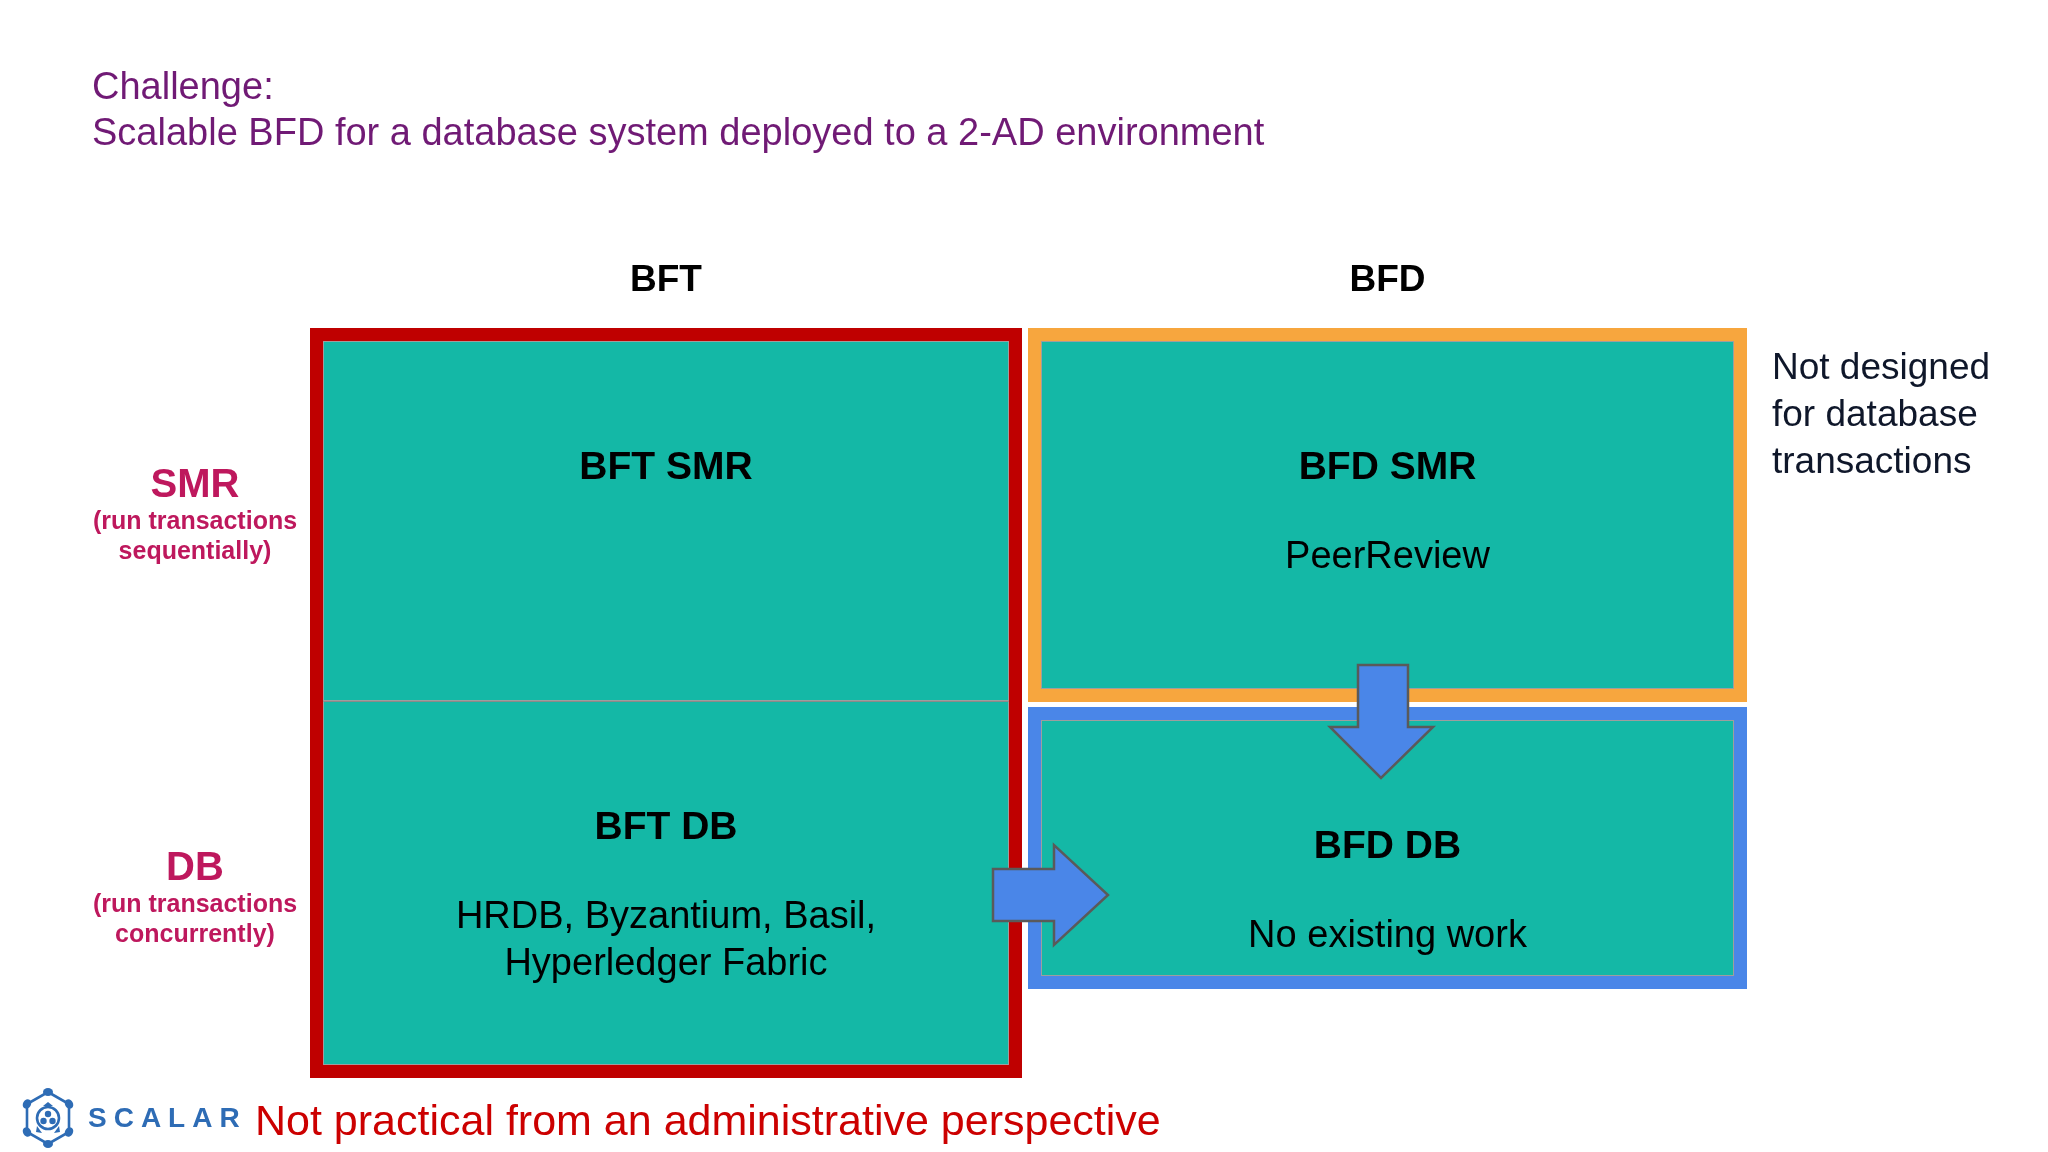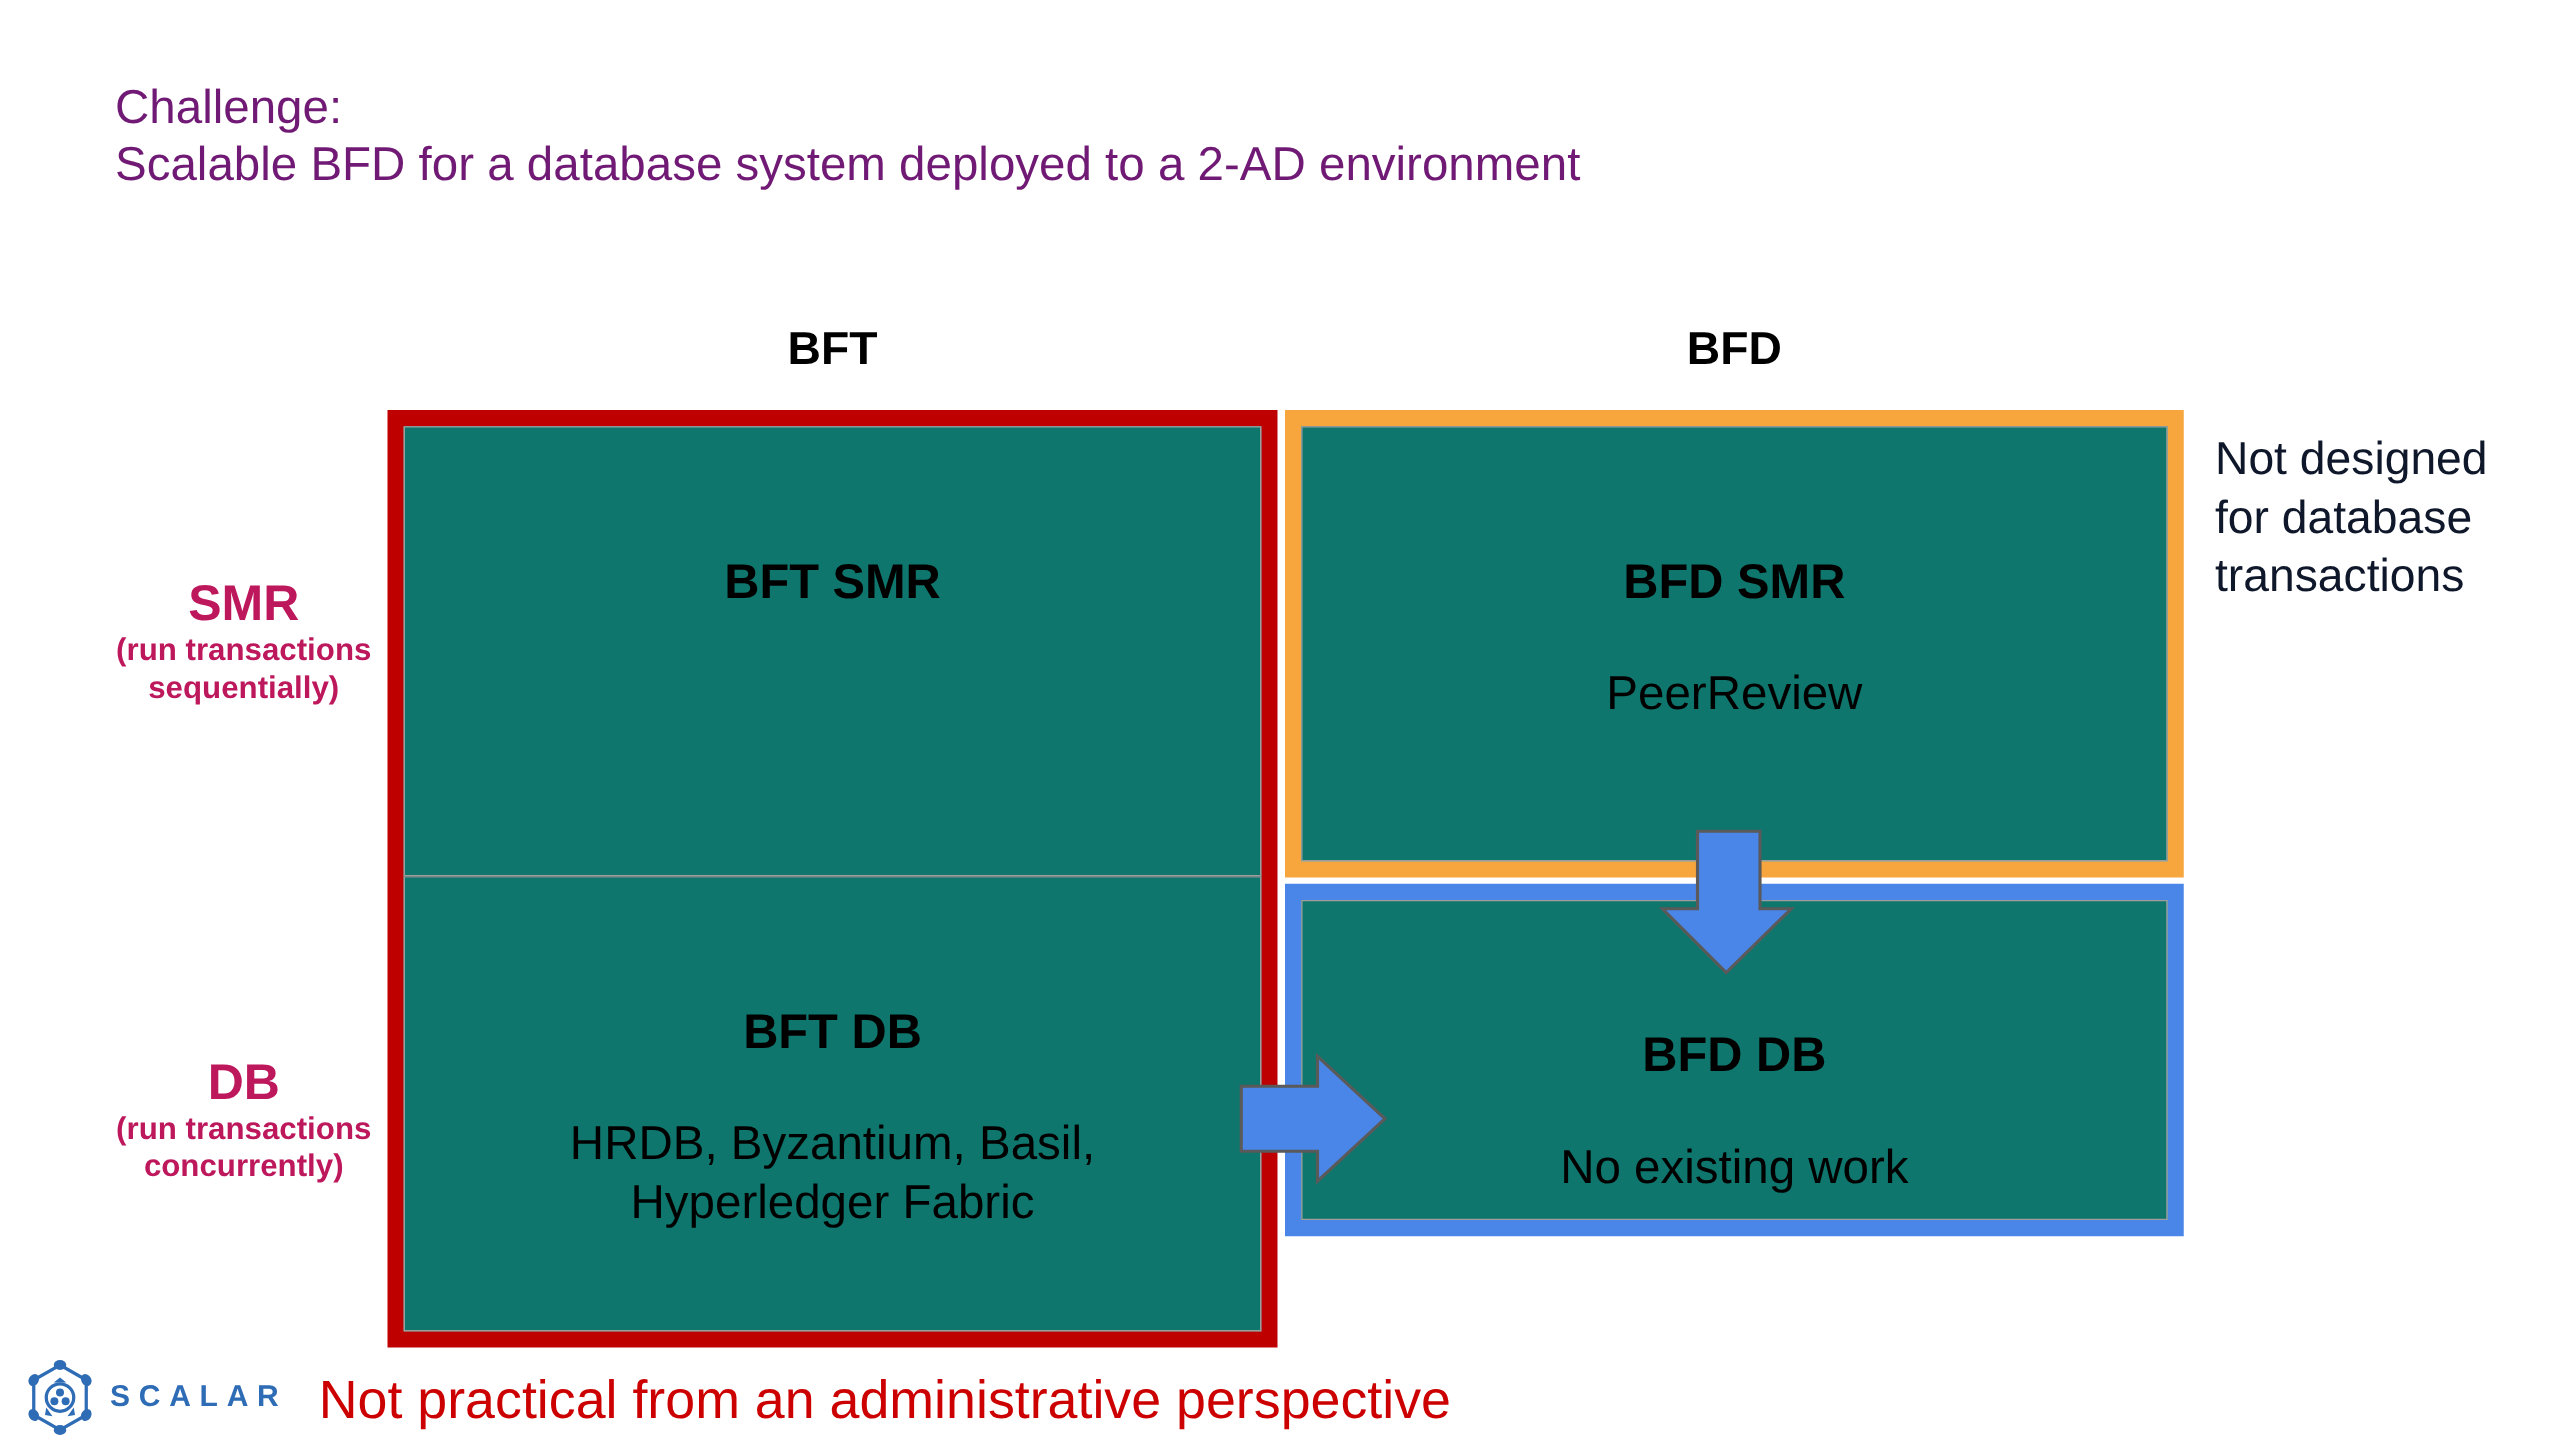--- a/index.html
+++ b/index.html
@@ -22,42 +22,42 @@
   #row-header-db  { top: 843px; }
   .row-header .row-main { font-size: 40px; font-weight: bold; line-height: 1.15; }
   .row-header .row-sub  { font-size: 25px; font-weight: bold; line-height: 1.18; white-space: pre-line; }
 
   
   .frame { position: absolute; display: flex; flex-direction: column; }
   #frame-bft { left: 310px; top: 328px; width: 712px; height: 750px; border: 13px solid #bf0000; }
   #frame-bfd-smr { left: 1028px; top: 328px; width: 719px; height: 374px; border: 13px solid #f7a63e; }
   #frame-bfd-db  { left: 1028px; top: 664px; width: 719px; height: 282px; border: 13px solid #4a86e8; margin-top: 43px; }
 
-  .cell { background: #0f766e; border: 1px solid #9e9e9e; width: 100%;
+  .cell { background: #14b8a6; border: 1px solid #9e9e9e; width: 100%;
     display: flex; flex-direction: column; align-items: center; text-align: center; }
   #cell-bft-smr { height: 360px; }
   #cell-bft-db  { flex: 1; border-top: 1px solid #8a8a8a; }
   #cell-bfd-smr, #cell-bfd-db { height: 100%; }
 
   .cell-title { margin-top: 103px; font-size: 39px; font-weight: bold; line-height: 1.1; color: #000; }
   .cell-body  { margin-top: 44px; font-size: 38px; line-height: 1.25; white-space: pre-line; color: #000; }
 
   
   #right-note { left: 1772px; top: 344px; width: 270px; font-size: 37px; line-height: 1.27;
     color: #0f172a; white-space: pre-line; }
   #bottom-note { left: 255px; top: 1096px; font-size: 43px; color: #cc0000; }
 
   
   .arrow-svg { position: absolute; }
   #arrow-right { left: 983px; top: 836px; }
   #arrow-down  { left: 1320px; top: 656px; }
 
   
   #logo { left: 20px; top: 1088px; display: flex; align-items: center; }
-  #logo-text { margin-left: 12px; font-size: 24px; font-weight: bold; letter-spacing: 7px;
+  #logo-text { margin-left: 12px; font-size: 28px; font-weight: bold; letter-spacing: 7px;
     color: #2e6cb5; }
 </style>
 </head>
 <body>
 
 <div class="abs" id="title">Challenge:
 Scalable BFD for a database system deployed to a 2-AD environment</div>
 
 <div class="abs col-header" id="col-header-bft">BFT</div>
 <div class="abs col-header" id="col-header-bfd">BFD</div>

